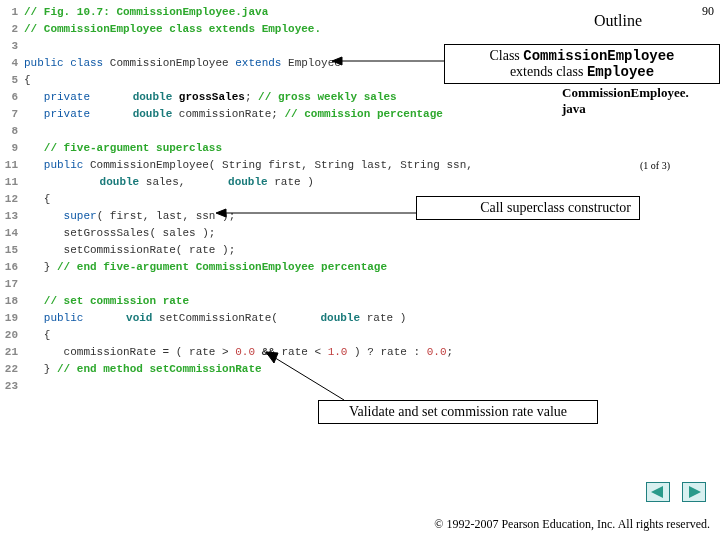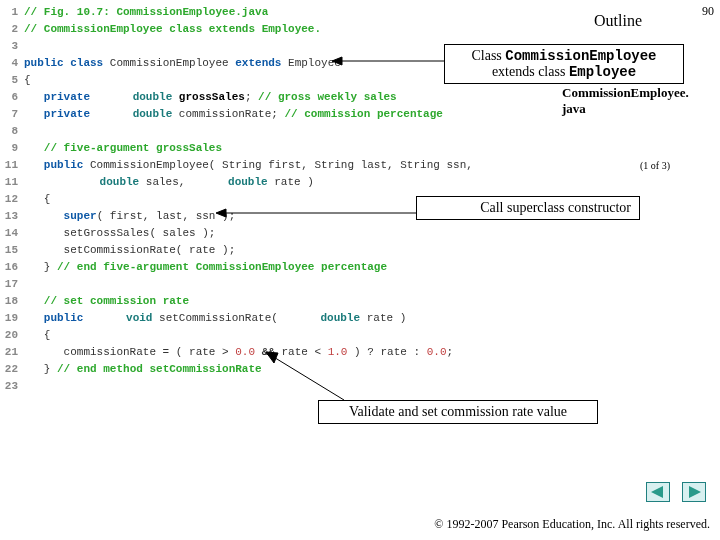--- a/index.html
+++ b/index.html
@@ -22,21 +22,21 @@
   .code-line { display: flex; }
   .lineno {
     width: 20px;
     text-align: right;
     padding-right: 6px;
     color: #888;
     font-weight: bold;
   }
   .code { white-space: pre; }
   .cmt { color: #2da82d; font-weight: bold; }
-  .kw  { color: #0d58a6; font-weight: bold; }
+  .kw  { color: #0d58a6; font-weight: normal; }
   .typ { color: #1a7a7a; font-weight: bold; padding-left: 36px; }
   .lit { color: #c04040; }
   .id  { color: #333; }
   .op  { color: #333; font-weight: bold; }
   .bold { font-weight: bold; }
 
   .page-number {
     position: absolute;
     top: 4px;
     right: 6px;
@@ -72,21 +72,21 @@
     position: absolute;
     background: #fff;
     border: 1px solid #000;
     font-family: "Times New Roman", serif;
     font-size: 14px;
     padding: 3px 8px;
     text-align: center;
     line-height: 16px;
   }
   .callout .mono { font-family: "Courier New", monospace; font-weight: bold; }
-  #co1 { top: 44px; left: 444px; width: 240px; }
+  #co1 { top: 44px; left: 444px; width: 276px; }
   #co2 { top: 196px; left: 416px; width: 224px; text-align: right; }
   #co3 { top: 400px; left: 318px; width: 280px; }
 
   .arrow { position: absolute; stroke: #000; fill: #000; }
 
   .nav {
     position: absolute;
     bottom: 38px;
     right: 14px;
     display: flex;
@@ -151,21 +151,21 @@
     <div class="code-line">
       <span class="lineno">7</span>
       <span class="code"><span class="id">   </span><span class="kw">private</span><span class="id"> </span><span class="typ">double</span><span class="id"> commissionRate; </span><span class="cmt">// commission percentage</span></span>
     </div>
     <div class="code-line">
       <span class="lineno">8</span>
       <span class="code"></span>
     </div>
     <div class="code-line">
       <span class="lineno">9</span>
-      <span class="code"><span class="id">   </span><span class="cmt">// five-argument grossSales</span></span>
+      <span class="code"><span class="id">   </span><span class="cmt">// five-argument superclass</span></span>
     </div>
     <div class="code-line">
       <span class="lineno">11</span>
       <span class="code"><span class="id">   </span><span class="kw">public</span><span class="id"> CommissionEmployee( String first, String last, String ssn,</span></span>
     </div>
     <div class="code-line">
       <span class="lineno">11</span>
       <span class="code"><span class="id">      </span><span class="typ">double</span><span class="id"> sales, </span><span class="typ">double</span><span class="id"> rate )</span></span>
     </div>
     <div class="code-line">

